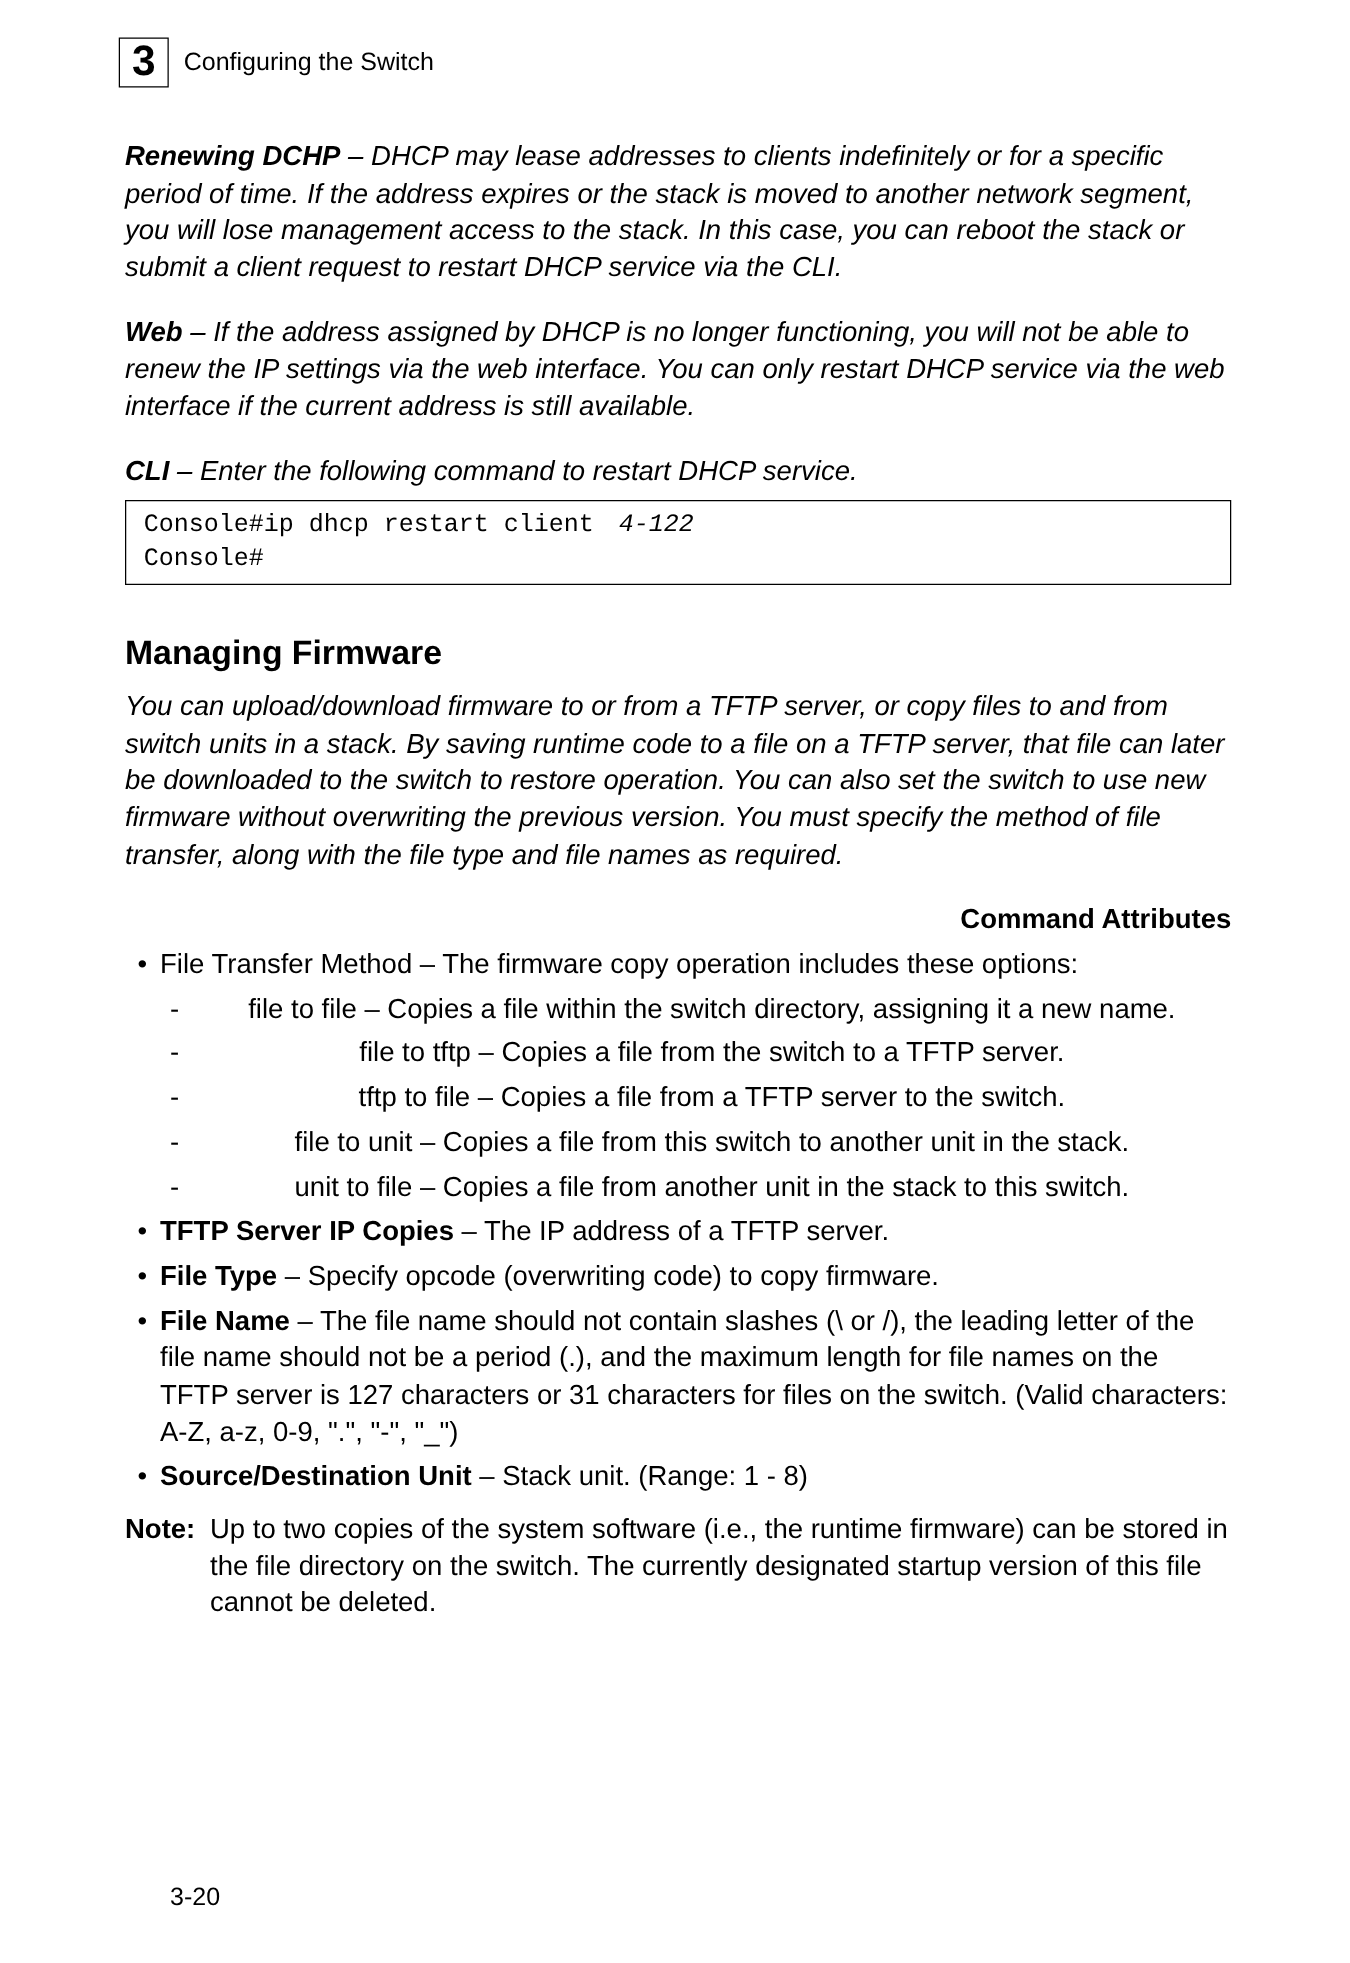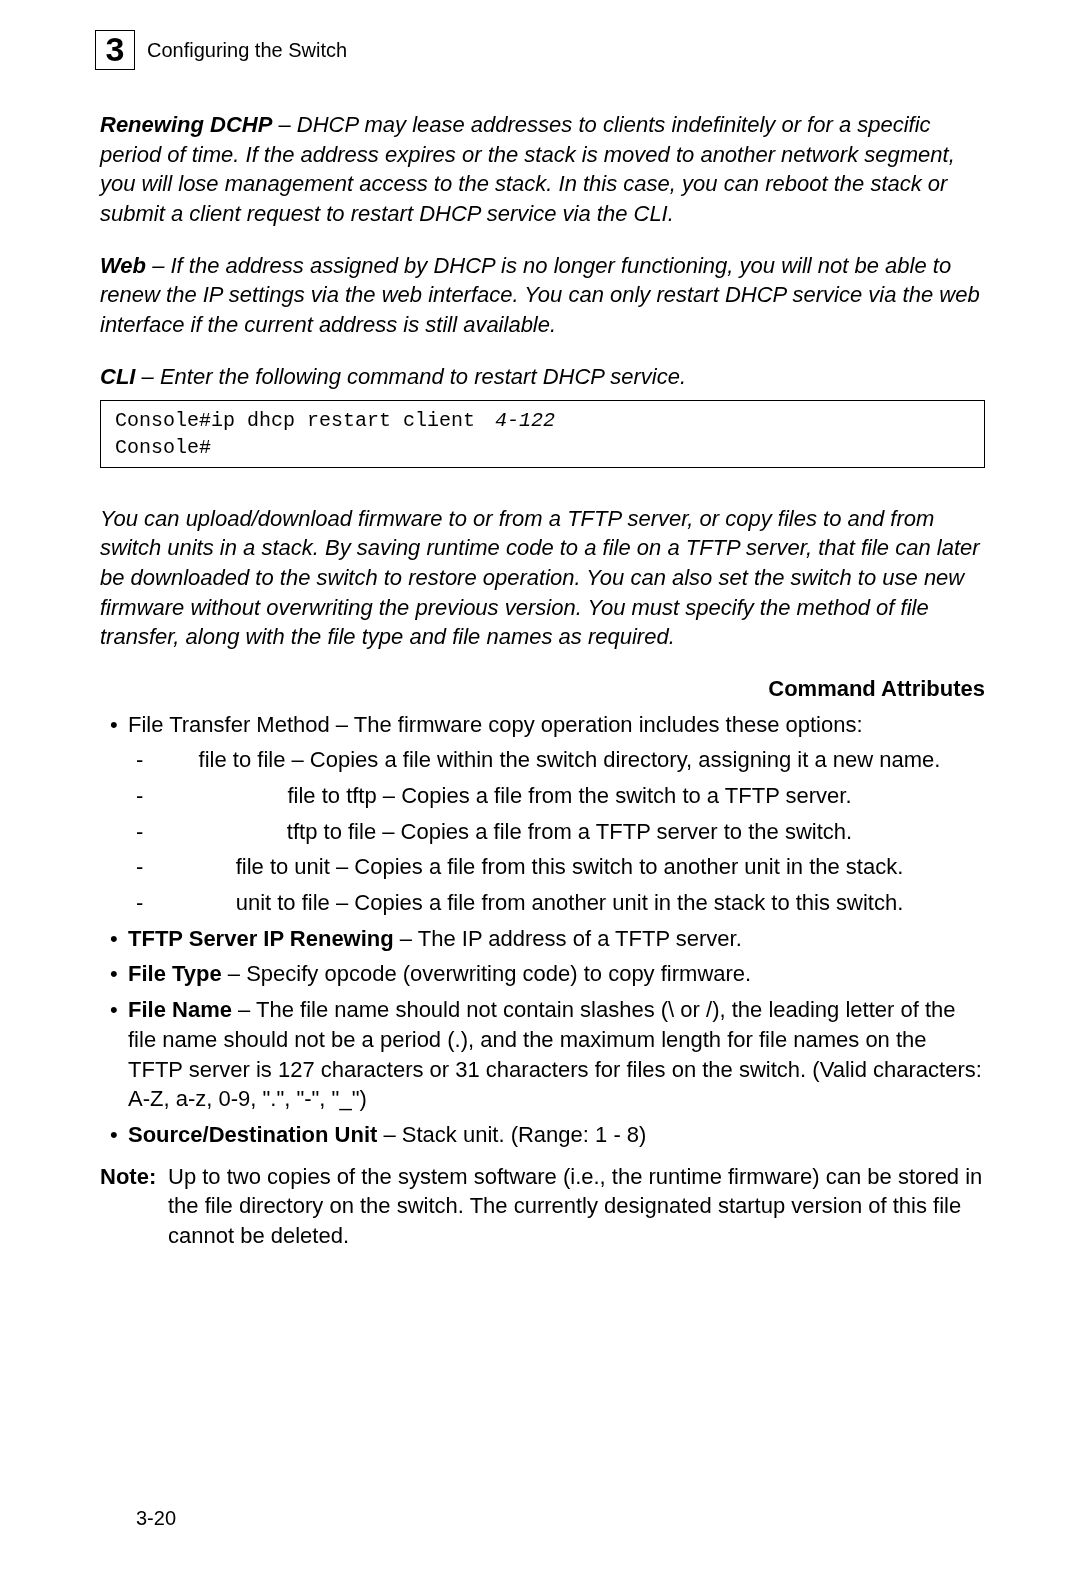--- a/index.html
+++ b/index.html
@@ -145,37 +145,38 @@
   <p style="margin-bottom:8px;">
     <span class="bold">CLI</span><span> – Enter the following command to restart DHCP service.</span>
   </p>
 
   <div class="cli-box">
     <div class="cli-left">Console#ip dhcp restart client
 Console#</div>
     <div class="cli-ref">4-122</div>
   </div>
 
+  <div class="section-heading">Managing Firmware</div>
   <p>You can upload/download firmware to or from a TFTP server, or copy files to and from switch units in a stack. By saving runtime code to a file on a TFTP server, that file can later be downloaded to the switch to restore operation. You can also set the switch to use new firmware without overwriting the previous version. You must specify the method of file transfer, along with the file type and file names as required.</p>
 
   <div class="sub-heading">Command Attributes</div>
 
   <div class="bullet-list">
     <div class="item">
       <span>File Transfer Method – The firmware copy operation includes these options:</span>
       <div class="dash-list">
         <div class="item">file to file – Copies a file within the switch directory, assigning it a new name.</div>
         <div class="item">file to tftp – Copies a file from the switch to a TFTP server.</div>
         <div class="item">tftp to file – Copies a file from a TFTP server to the switch.</div>
         <div class="item">file to unit – Copies a file from this switch to another unit in the stack.</div>
         <div class="item">unit to file – Copies a file from another unit in the stack to this switch.</div>
       </div>
     </div>
     <div class="item">
-      <span class="bold">TFTP Server IP Renewing</span><span> – The IP address of a TFTP server.</span>
+      <span class="bold">TFTP Server IP Copies</span><span> – The IP address of a TFTP server.</span>
     </div>
     <div class="item">
       <span class="bold">File Type</span><span> – Specify opcode (overwriting code) to copy firmware.</span>
     </div>
     <div class="item">
       <span class="bold">File Name</span><span> – The file name should not contain slashes (\ or /), the leading letter of the file name should not be a period (.), and the maximum length for file names on the TFTP server is 127 characters or 31 characters for files on the switch. (Valid characters: A-Z, a-z, 0-9, ".", "-", "_")</span>
     </div>
     <div class="item">
       <span class="bold">Source/Destination Unit</span><span> – Stack unit. (Range: 1 - 8)</span>
     </div>

